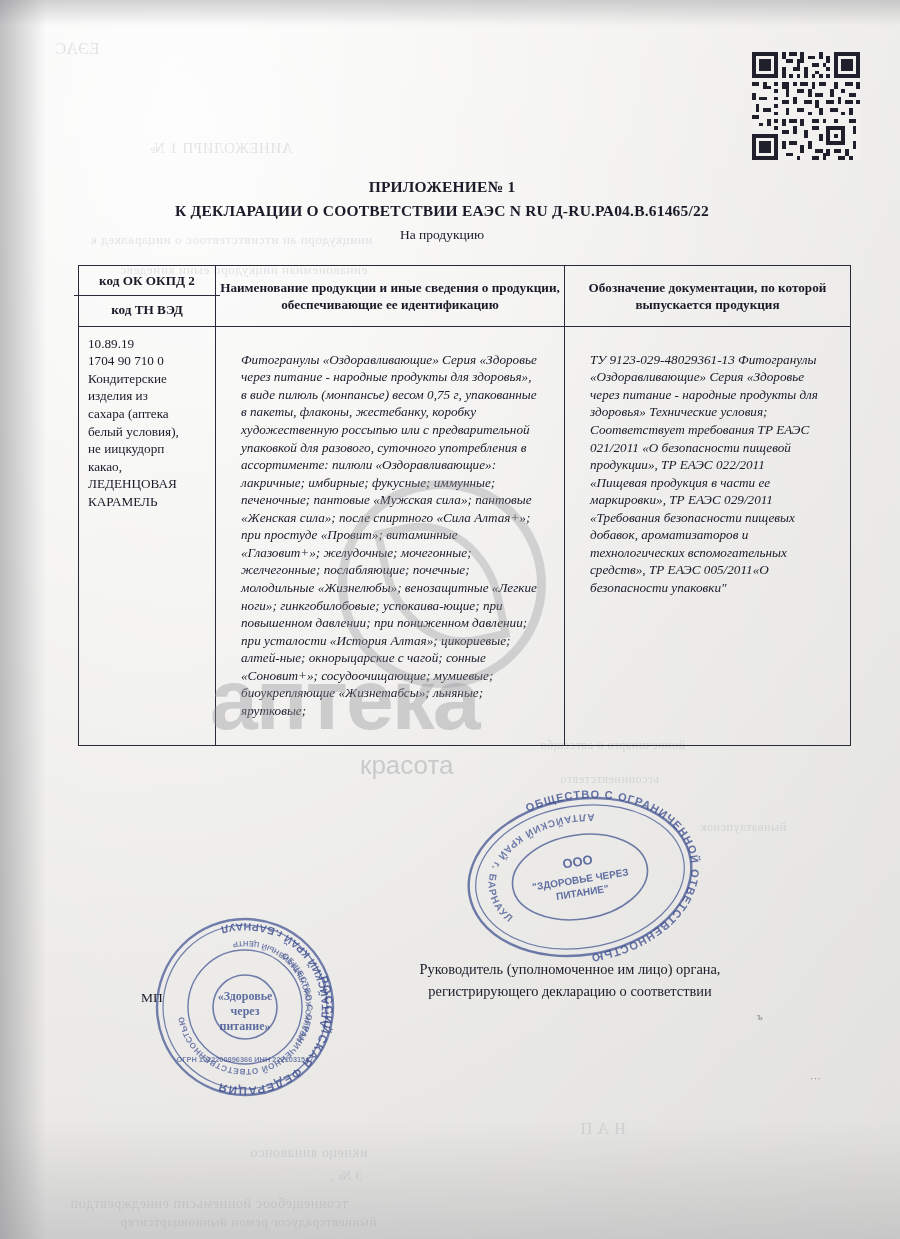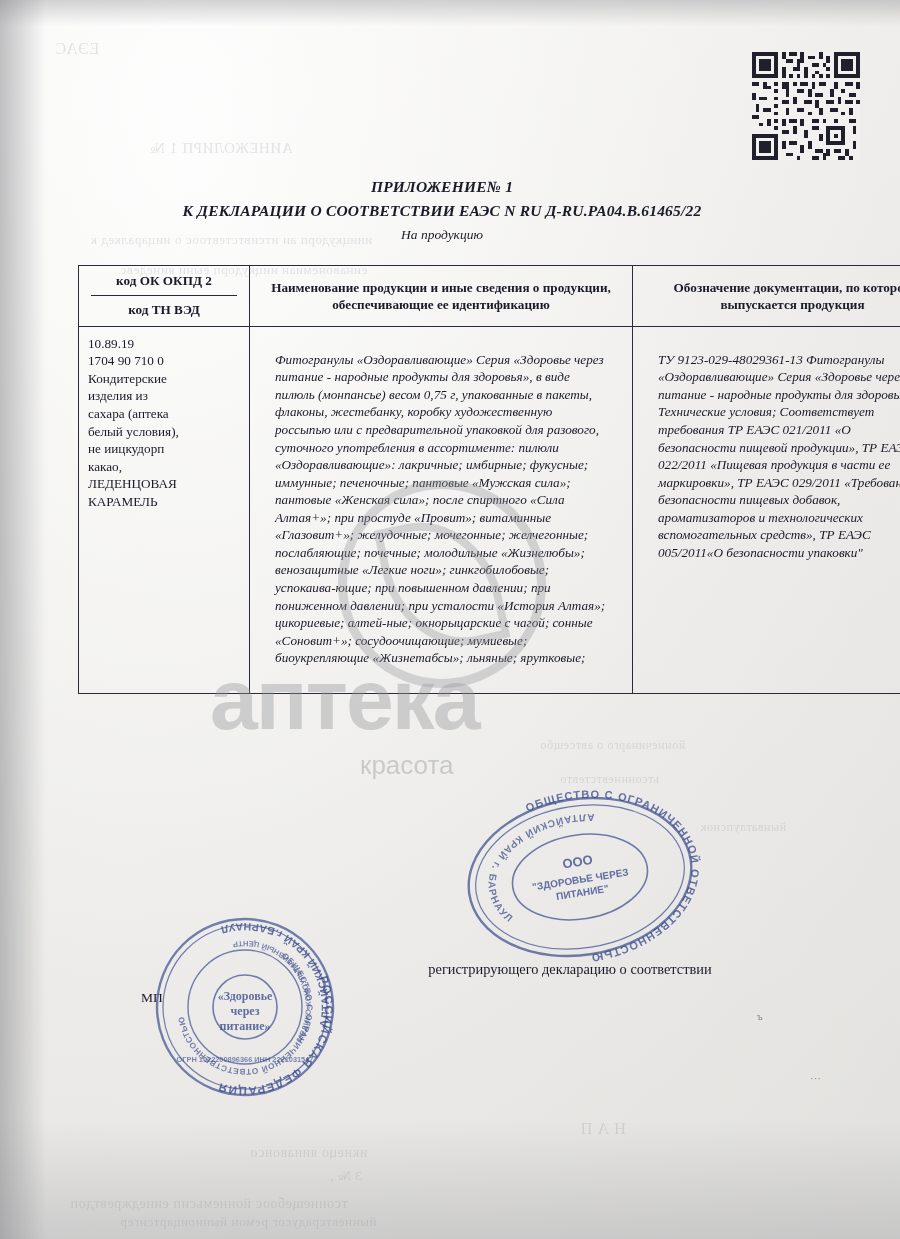--- a/index.html
+++ b/index.html
@@ -65,21 +65,20 @@
   }
   .qr svg { display: block; }
 
   
   .header {
     position: absolute;
     top: 178px;
     left: 0;
     right: 16px;
     text-align: center;
-    font-style: italic;
   }
   .header .ln1 {
     font-weight: bold;
     font-size: 15.5px;
     letter-spacing: 0.2px;
   }
   .header .ln2 {
     font-weight: bold;
     font-size: 15.5px;
     margin-top: 6px;
@@ -99,21 +98,21 @@
     border-collapse: collapse;
     table-layout: fixed;
   }
   table.doc, table.doc th, table.doc td {
     border: 1px solid #2a2a38;
   }
   table.doc th {
     font-weight: bold;
     font-size: 13.2px;
     line-height: 1.32;
-    padding: 7px 21px;
+    padding: 7px 4px;
     vertical-align: middle;
     text-align: center;
   }
   table.doc td {
     vertical-align: top;
     font-size: 13.2px;
     line-height: 1.33;
     padding: 8px 9px 10px 9px;
   }
   .col-a { width: 128px; }
@@ -477,19 +476,20 @@
           <text x="95" y="88" font-size="12">«Здоровье</text>
           <text x="95" y="103" font-size="12">через</text>
           <text x="95" y="118" font-size="12">питание»</text>
           <text x="95" y="150" font-size="7.4" fill-opacity="0.66" font-family="'Liberation Sans', sans-serif">ОГРН 1022200896366   ИНН 2221031547</text>
         </g>
       </g>
     </svg>
   </div>
 
   <div class="footer">
+    <div>Руководитель (уполномоченное им лицо) органа,</div>
     <div>регистрирующего декларацию о соответствии</div>
   </div>
   <div class="mp-label">МП</div>
 
   <div class="stray-mark" style="left:757px; top:1010px;">ъ</div>
   <div class="stray-mark" style="left:810px; top:1072px;">···</div>
 </div>
 
 </body></html>

